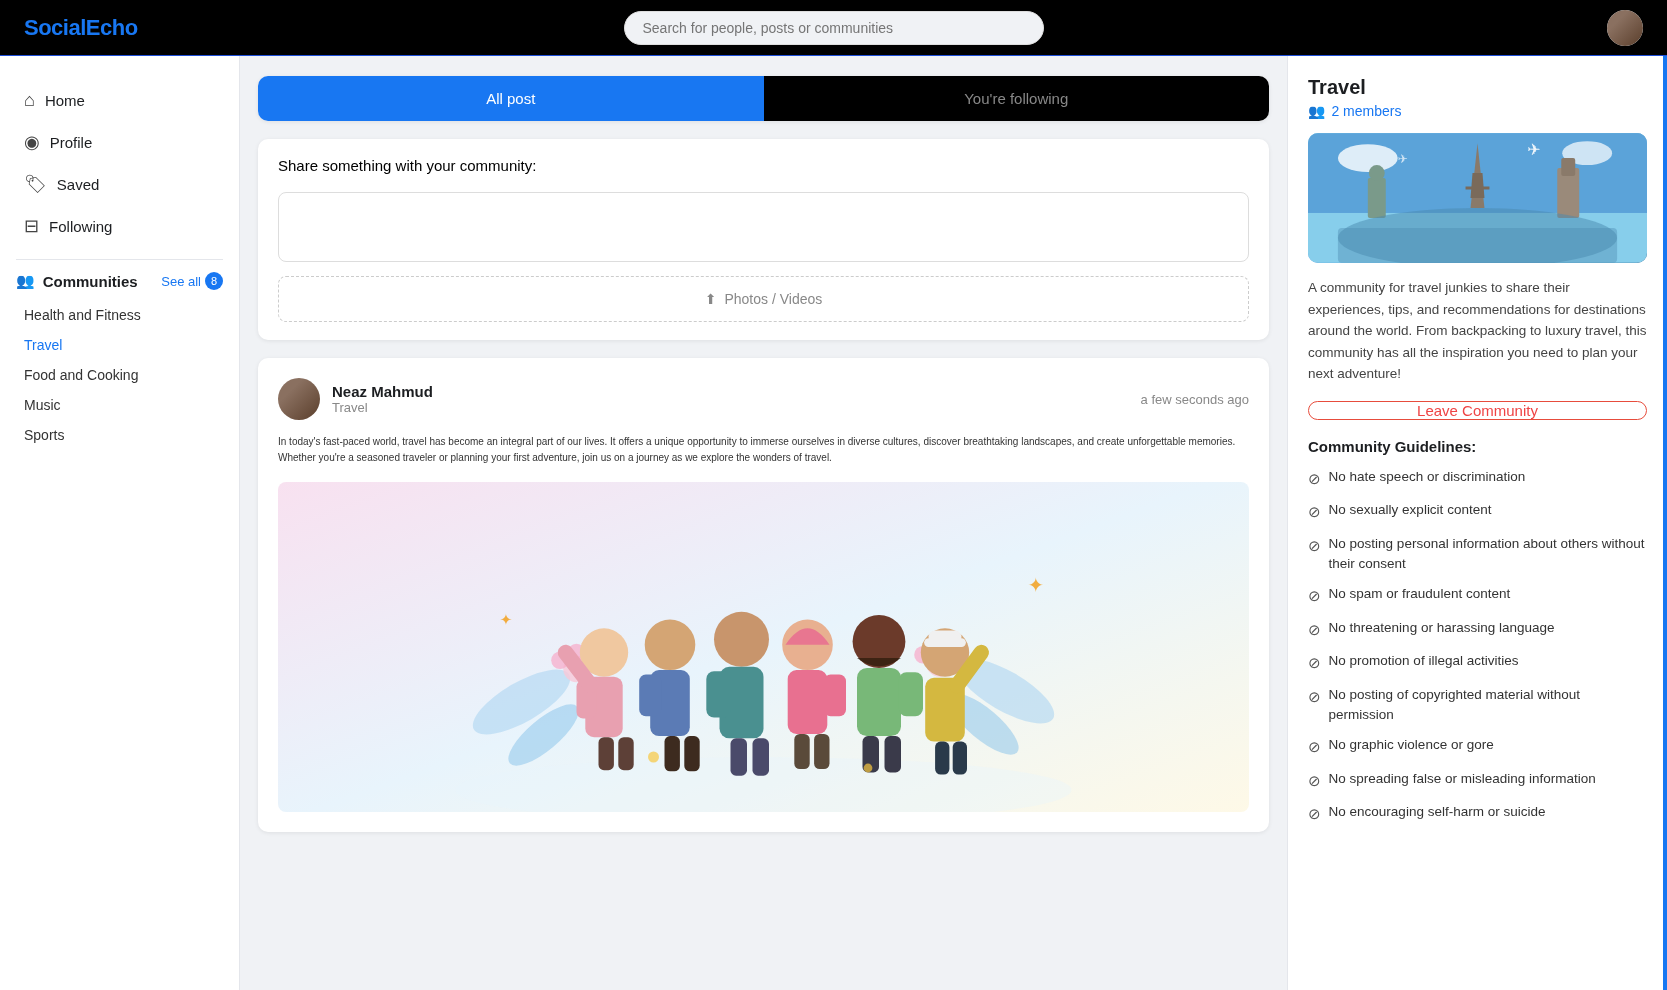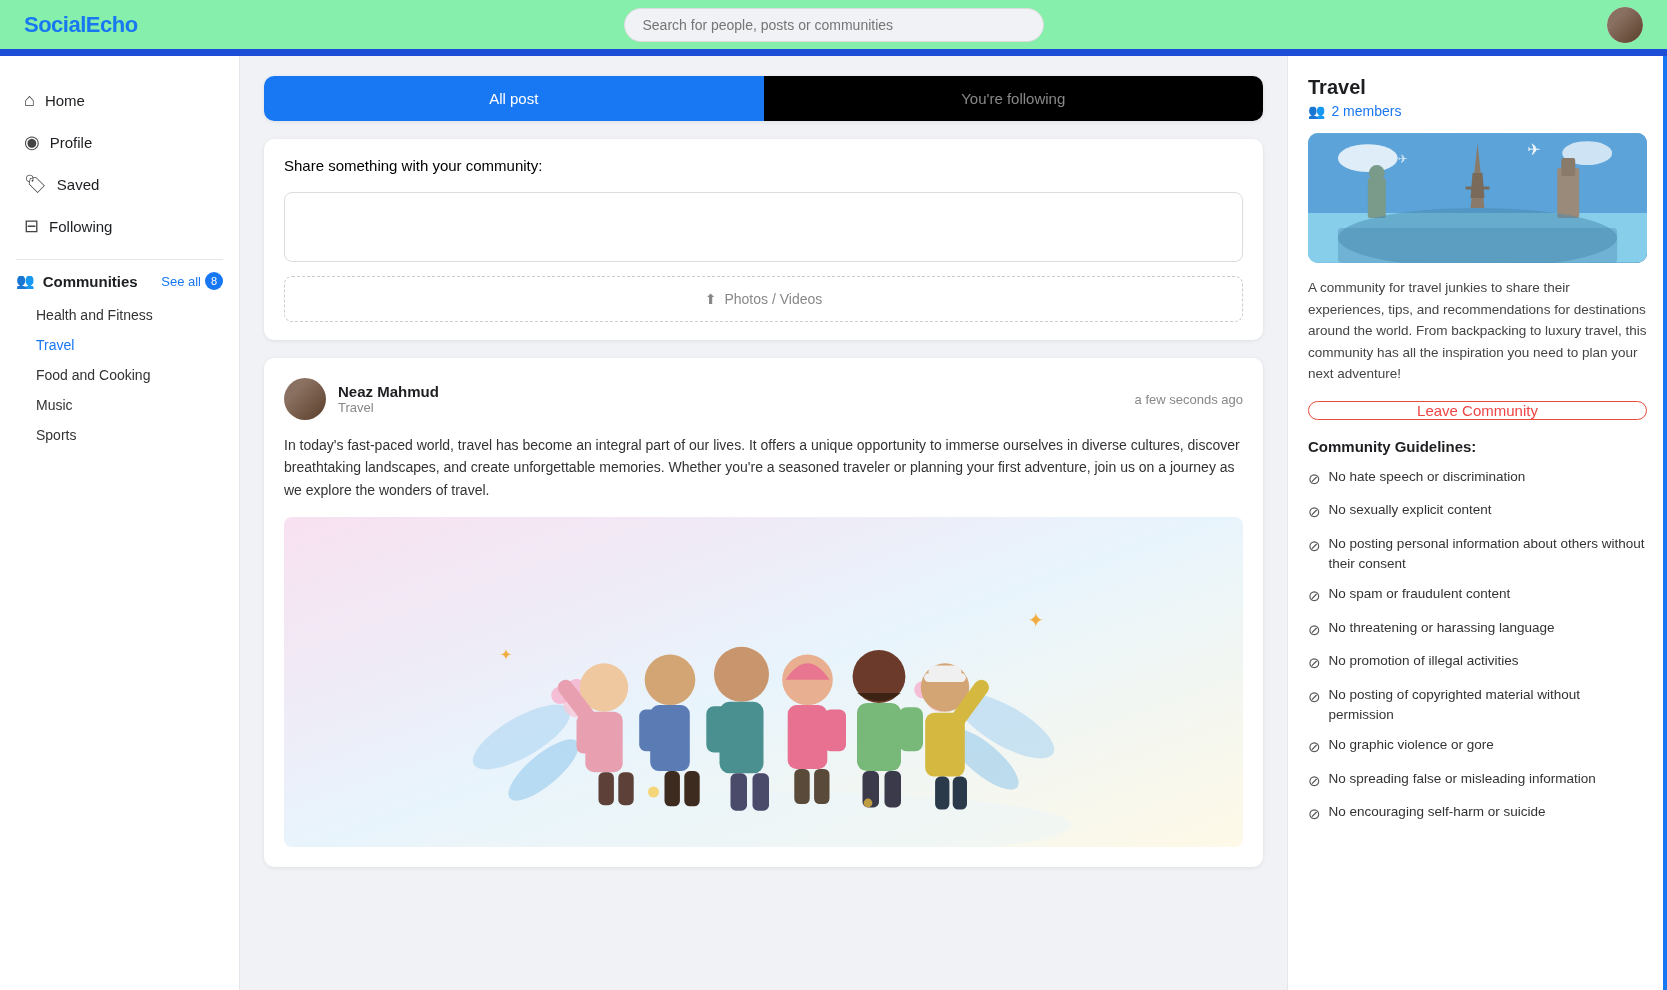--- a/index.html
+++ b/index.html
@@ -1,25 +1,25 @@
 <!DOCTYPE html>
 <html><head>
   <meta charset="utf-8">
   <style>
     * { box-sizing: border-box; margin: 0; padding: 0; }
     body { font-family: -apple-system, BlinkMacSystemFont, 'Segoe UI', sans-serif; background: #f0f2f5; min-height: 990px; }
 
     
     .header {
-      background: #86efac;
+      background: #000000;
       height: 56px;
       display: flex;
       align-items: center;
       padding: 0 24px;
-      border-bottom: 7px solid #1d4ed8;
+      border-bottom: 1px solid #1d4ed8;
       position: fixed;
       top: 0; left: 0; right: 0;
       z-index: 100;
     }
     .logo {
       font-size: 22px;
       font-weight: 700;
       color: #1877f2;
       letter-spacing: -0.5px;
       margin-right: auto;
@@ -120,29 +120,28 @@
       align-items: center;
       justify-content: center;
     }
     .community-list { list-style: none; }
     .community-list li {
       padding: 7px 8px;
       font-size: 14px;
       color: #333;
       cursor: pointer;
       border-radius: 6px;
-      margin-left: 12px;
     }
     .community-list li.active { color: #1877f2; font-weight: 500; }
 
     
     .feed {
       margin-left: 240px;
       margin-right: 380px;
-      padding: 20px 24px;
+      padding: 20px 18px;
       flex: 1;
     }
 
     
     .tabs {
       display: flex;
       background: #fff;
       border-radius: 10px;
       overflow: hidden;
       margin-bottom: 18px;
@@ -214,21 +213,21 @@
     .post-author-info { display: flex; align-items: center; gap: 12px; }
     .post-avatar {
       width: 42px; height: 42px;
       border-radius: 50%;
       background: linear-gradient(135deg, #8a7060 30%, #5a3e2b 100%);
       flex-shrink: 0;
     }
     .post-author-name { font-size: 15px; font-weight: 600; color: #1c1e21; }
     .post-community { font-size: 13px; color: #888; }
     .post-time { font-size: 13px; color: #888; }
-    .post-body { font-size: 14px; color: #333; line-height: 1.6; margin-bottom: 16px; }
+    .post-body { font-size: 10px; color: #333; line-height: 1.6; margin-bottom: 16px; }
     .post-image {
       width: 100%;
       height: 330px;
       border-radius: 8px;
       overflow: hidden;
       background: linear-gradient(160deg, #f8e1f0 0%, #e8f4fc 50%, #fef9e7 100%);
       display: flex;
       align-items: center;
       justify-content: center;
     }

